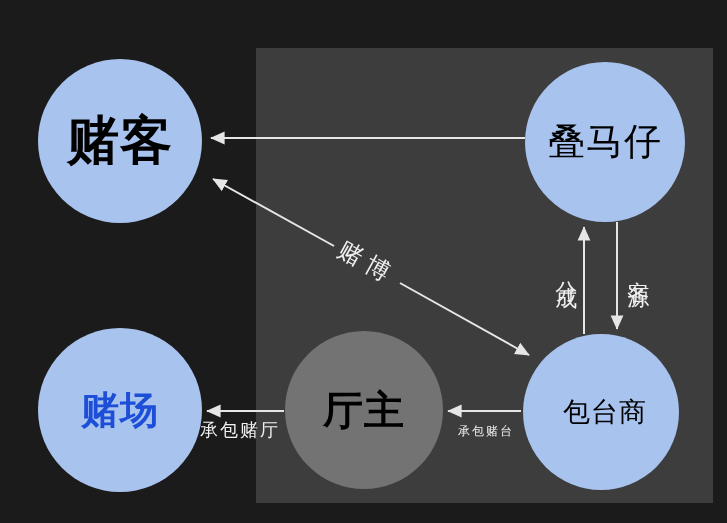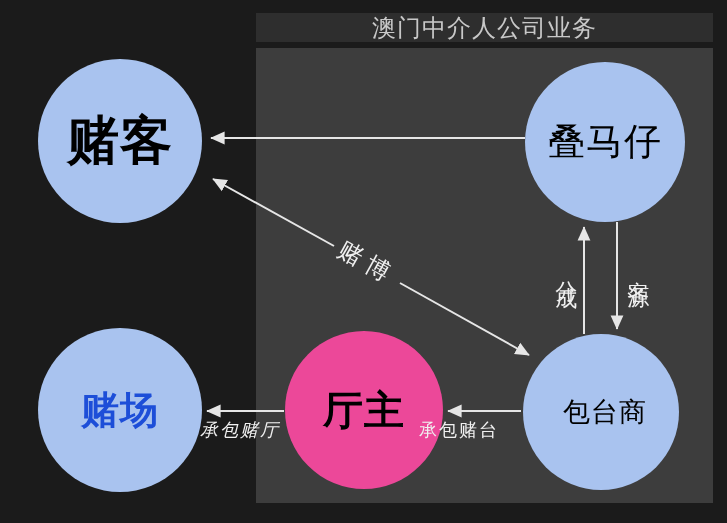--- a/index.html
+++ b/index.html
@@ -32,23 +32,20 @@
     z-index:4;
     white-space:nowrap;
     line-height:1.2;
   }
 </style>
 </head>
 <body>
 
 <div id="stage" style="background: rgb(27, 27, 27);">
   <div id="panel" style="left: 256px; top: 48px; width: 457px; height: 455px; background: rgb(61, 61, 61);"></div>
-  <div id="title-bar" style="left: 256px; top: 13px; width: 457px; height: 29px; background: rgb(46, 46, 46);">
-    <span id="title-text" style="color: rgb(200, 200, 200);">澳门中介人公司业务</span>
-  </div>
   <svg id="edge-layer" width="727" height="523" viewBox="0 0 727 523">
     <defs>
       <marker id="arrow-head" markerWidth="8" markerHeight="8" viewBox="0 0 10 10" refX="8.5" refY="5" orient="auto" markerUnits="strokeWidth">
         <path d="M0,1 L9,5 L0,9 Z" fill="#e6e6e6"></path>
       </marker>
     </defs>
   <line x1="525" y1="138" x2="211" y2="138" stroke="#e6e6e6" stroke-width="2" marker-end="url(#arrow-head)"></line>
       <line x1="334" y1="246" x2="213" y2="179" stroke="#e6e6e6" stroke-width="2" marker-end="url(#arrow-head)"></line>
       <line x1="400" y1="283" x2="529" y2="355" stroke="#e6e6e6" stroke-width="2" marker-end="url(#arrow-head)"></line>
       <line x1="584" y1="334" x2="584" y2="227" stroke="#e6e6e6" stroke-width="2" marker-end="url(#arrow-head)"></line>
@@ -58,24 +55,24 @@
     </svg>
 <div class="node" style="left: 38px; top: 59px; width: 164px; height: 164px; background: rgb(169, 195, 239);">
       <span style="font-size: 52px; font-weight: bold; color: rgb(0, 0, 0);">赌客</span>
     </div>
     <div class="node" style="left: 525px; top: 62px; width: 160px; height: 160px; background: rgb(169, 195, 239);">
       <span style="font-size: 37px; font-weight: normal; color: rgb(0, 0, 0);">叠马仔</span>
     </div>
     <div class="node" style="left: 38px; top: 328px; width: 164px; height: 164px; background: rgb(169, 195, 239);">
       <span style="font-size: 38px; font-weight: bold; color: #1d4ed8;">赌场</span>
     </div>
-    <div class="node" style="left: 285px; top: 331px; width: 158px; height: 158px; background: #ec4899;">
+    <div class="node" style="left: 285px; top: 331px; width: 158px; height: 158px; background: #737373;">
       <span style="font-size: 40px; font-weight: bold; color: rgb(0, 0, 0);">厅主</span>
     </div>
     <div class="node" style="left: 523px; top: 334px; width: 156px; height: 156px; background: rgb(169, 195, 239);">
       <span style="font-size: 27px; font-weight: normal; color: rgb(0, 0, 0); margin-left: 8px;">包台商</span>
     </div>
     <div class="edge-label" style="left: 367px; top: 263px; font-size: 24px; color: rgb(240, 240, 240); letter-spacing: 7px; transform: translate(-50%, -50%) rotate(29deg);">赌博</div>
     <div class="edge-label" style="left: 566px; top: 269px; font-size: 22px; color: rgb(240, 240, 240); transform: translate(-50%, -50%); writing-mode: vertical-rl; text-orientation: upright; letter-spacing: 6px;">分成</div>
     <div class="edge-label" style="left: 638px; top: 269px; font-size: 22px; color: rgb(240, 240, 240); transform: translate(-50%, -50%); writing-mode: vertical-rl; text-orientation: upright; letter-spacing: 6px;">客源</div>
-    <div class="edge-label" style="left: 459px; top: 431px; font-size: 18px; color: rgb(240, 240, 240); letter-spacing: 2px; transform: translate(-50%, -50%);">承包赌台</div>
-    <div class="edge-label" style="left: 240px; top: 431px; font-size: 18px; color: rgb(240, 240, 240); letter-spacing: 2px; transform: translate(-50%, -50%); font-style: italic;">承包赌厅</div>
+    <div class="edge-label" style="left: 486px; top: 431px; font-size: 12px; color: rgb(240, 240, 240); letter-spacing: 2px; transform: translate(-50%, -50%);">承包赌台</div>
+    <div class="edge-label" style="left: 240px; top: 431px; font-size: 18px; color: rgb(240, 240, 240); letter-spacing: 2px; transform: translate(-50%, -50%);">承包赌厅</div>
   </div>
 
 </body></html>

